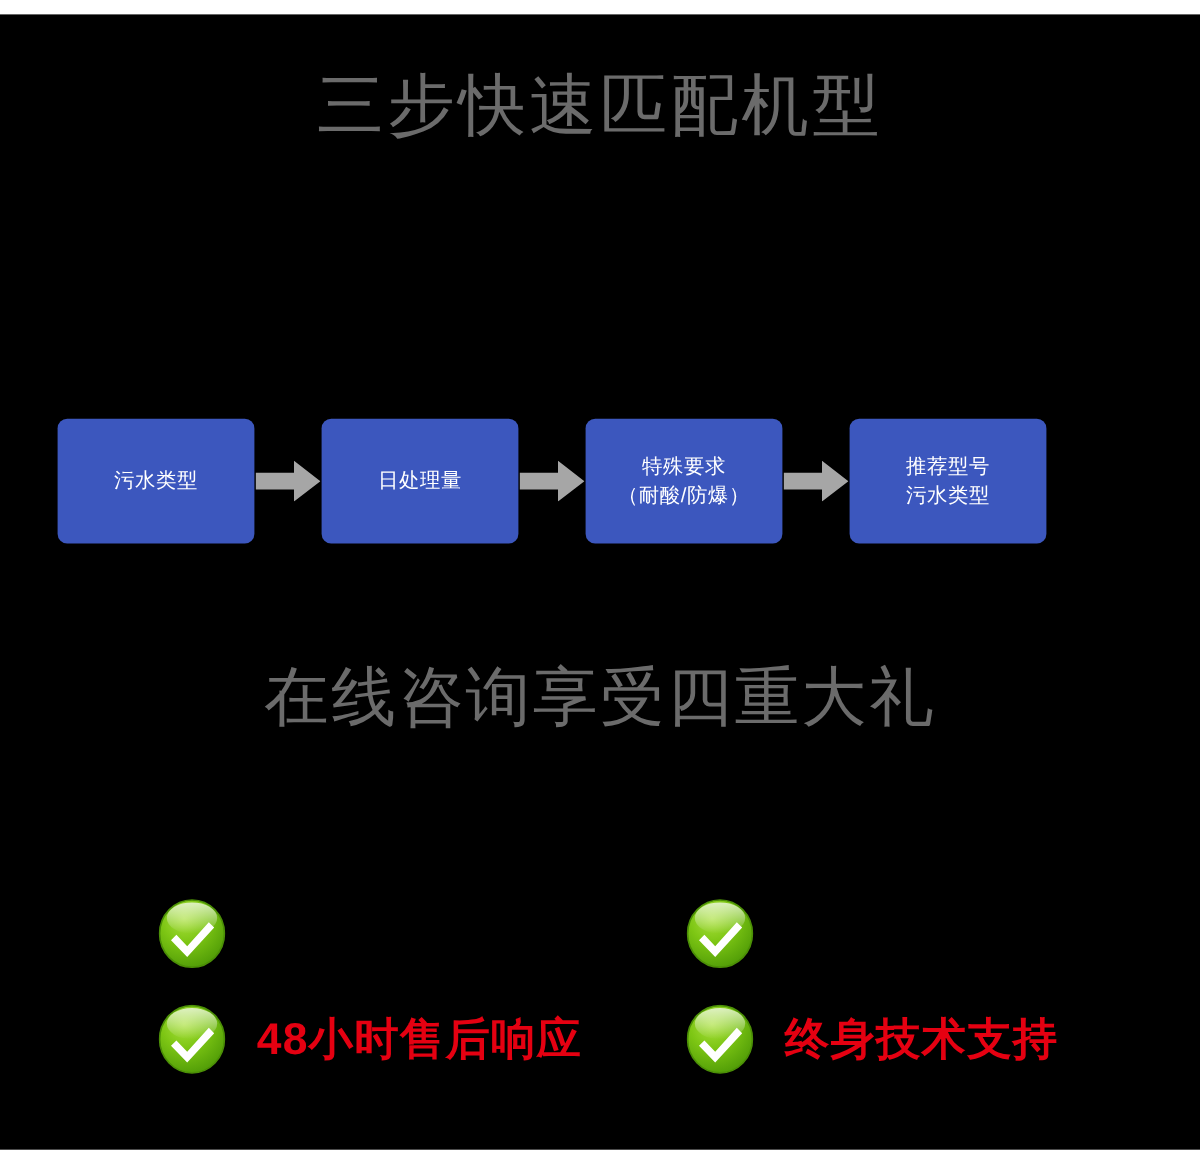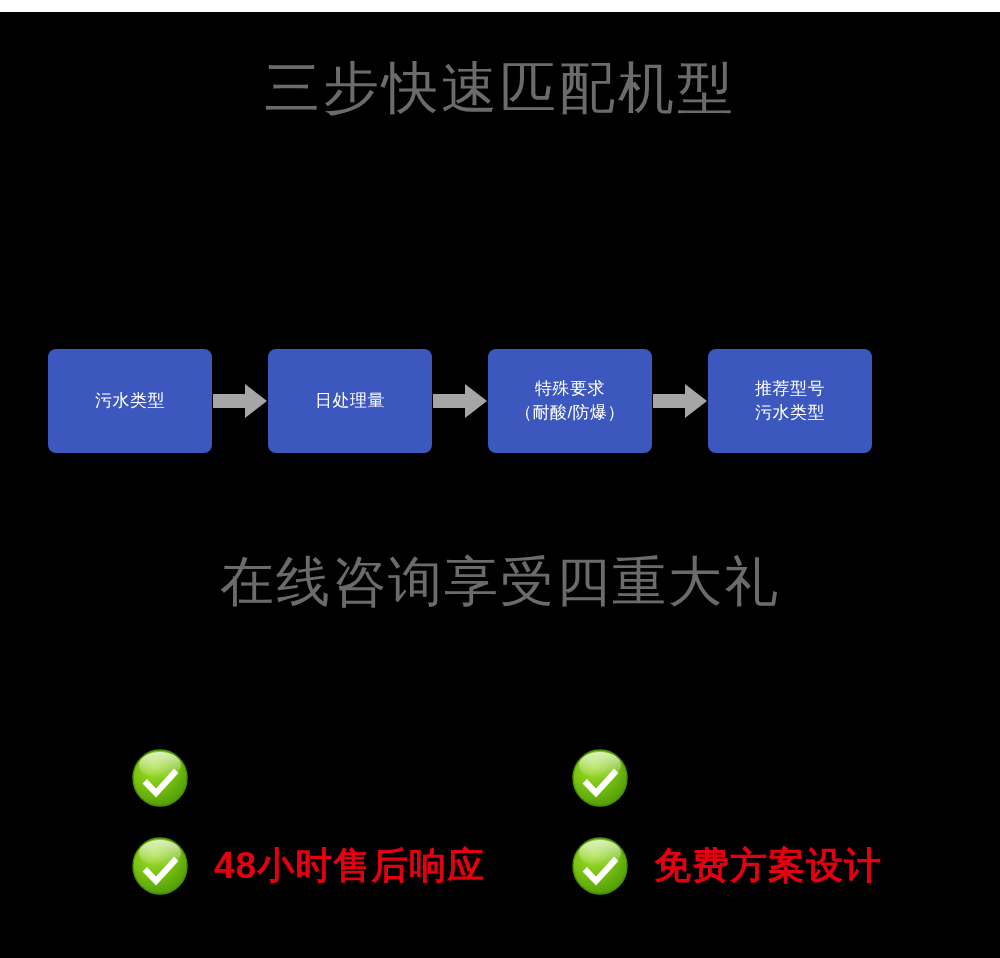--- a/index.html
+++ b/index.html
@@ -236,18 +236,18 @@
 
     <div class="benefit col2">
       <span class="check-icon">
         <svg width="56" height="58" viewBox="0 0 56 58" aria-hidden="true">
           <ellipse cx="28" cy="29" rx="27" ry="28" fill="url(#gA)"></ellipse>
           <ellipse cx="28" cy="29" rx="27" ry="28" fill="none" stroke="#4b8f06" stroke-width="1.4"></ellipse>
           <ellipse cx="28" cy="16" rx="21" ry="13" fill="url(#gAs)"></ellipse>
           <path d="M15 30 L24 39.5 L42 19.5 L46.5 24 L24 48.5 L10.5 34.5 Z" fill="#ffffff"></path>
         </svg>
       </span>
-      <span class="benefit-label">免费方案设计</span>
+      <span class="benefit-label">终身技术支持</span>
     </div>
 
   </div>
 
 </div>
 
 </body></html>

